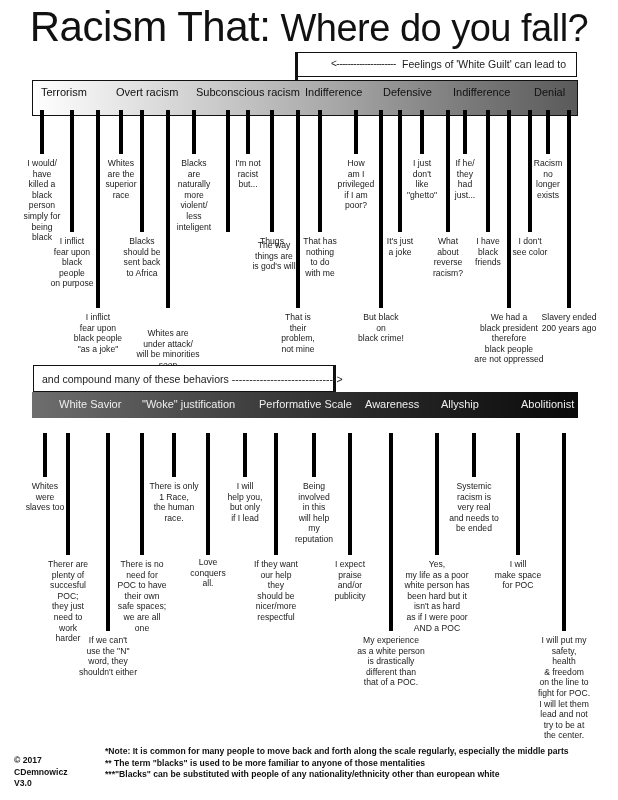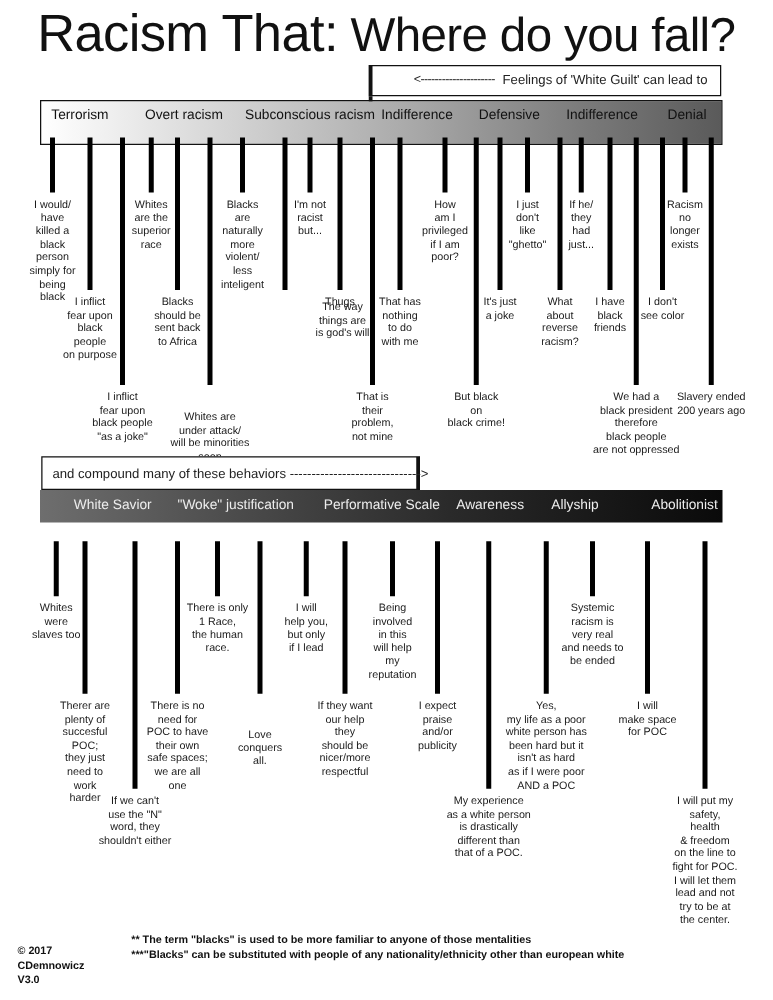--- a/index.html
+++ b/index.html
@@ -208,21 +208,21 @@
 their own
 safe spaces;
 we are all
 one</div>
     <div class="vline" style="left: 172px; top: 433px; height: 44px;"></div>
     <div class="item" style="left: 174px; top: 481px;">There is only
 1 Race,
 the human
 race.</div>
     <div class="vline" style="left: 206px; top: 433px; height: 122px;"></div>
-    <div class="item" style="left: 208px; top: 582px;">Love
+    <div class="item" style="left: 208px; top: 557px;">Love
 conquers
 all.</div>
     <div class="vline" style="left: 243px; top: 433px; height: 44px;"></div>
     <div class="item" style="left: 245px; top: 481px;">I will
 help you,
 but only
 if I lead</div>
     <div class="vline" style="left: 274px; top: 433px; height: 122px;"></div>
     <div class="item" style="left: 276px; top: 559px;">If they want
 our help
@@ -276,15 +276,16 @@
 I will let them
 lead and not
 try to be at
 the center.</div>
   </div>
 
 <div class="footer-left">© 2017
 CDemnowicz
 V3.0</div>
 <div class="footer-notes">
+  <div>*Note: It is common for many people to move back and forth along the scale regularly, especially the middle parts</div>
   <div>** The term "blacks" is used to be more familiar to anyone of those mentalities</div>
   <div>***"Blacks" can be substituted with people of any nationality/ethnicity other than european white</div>
 </div>
 
 </body></html>

